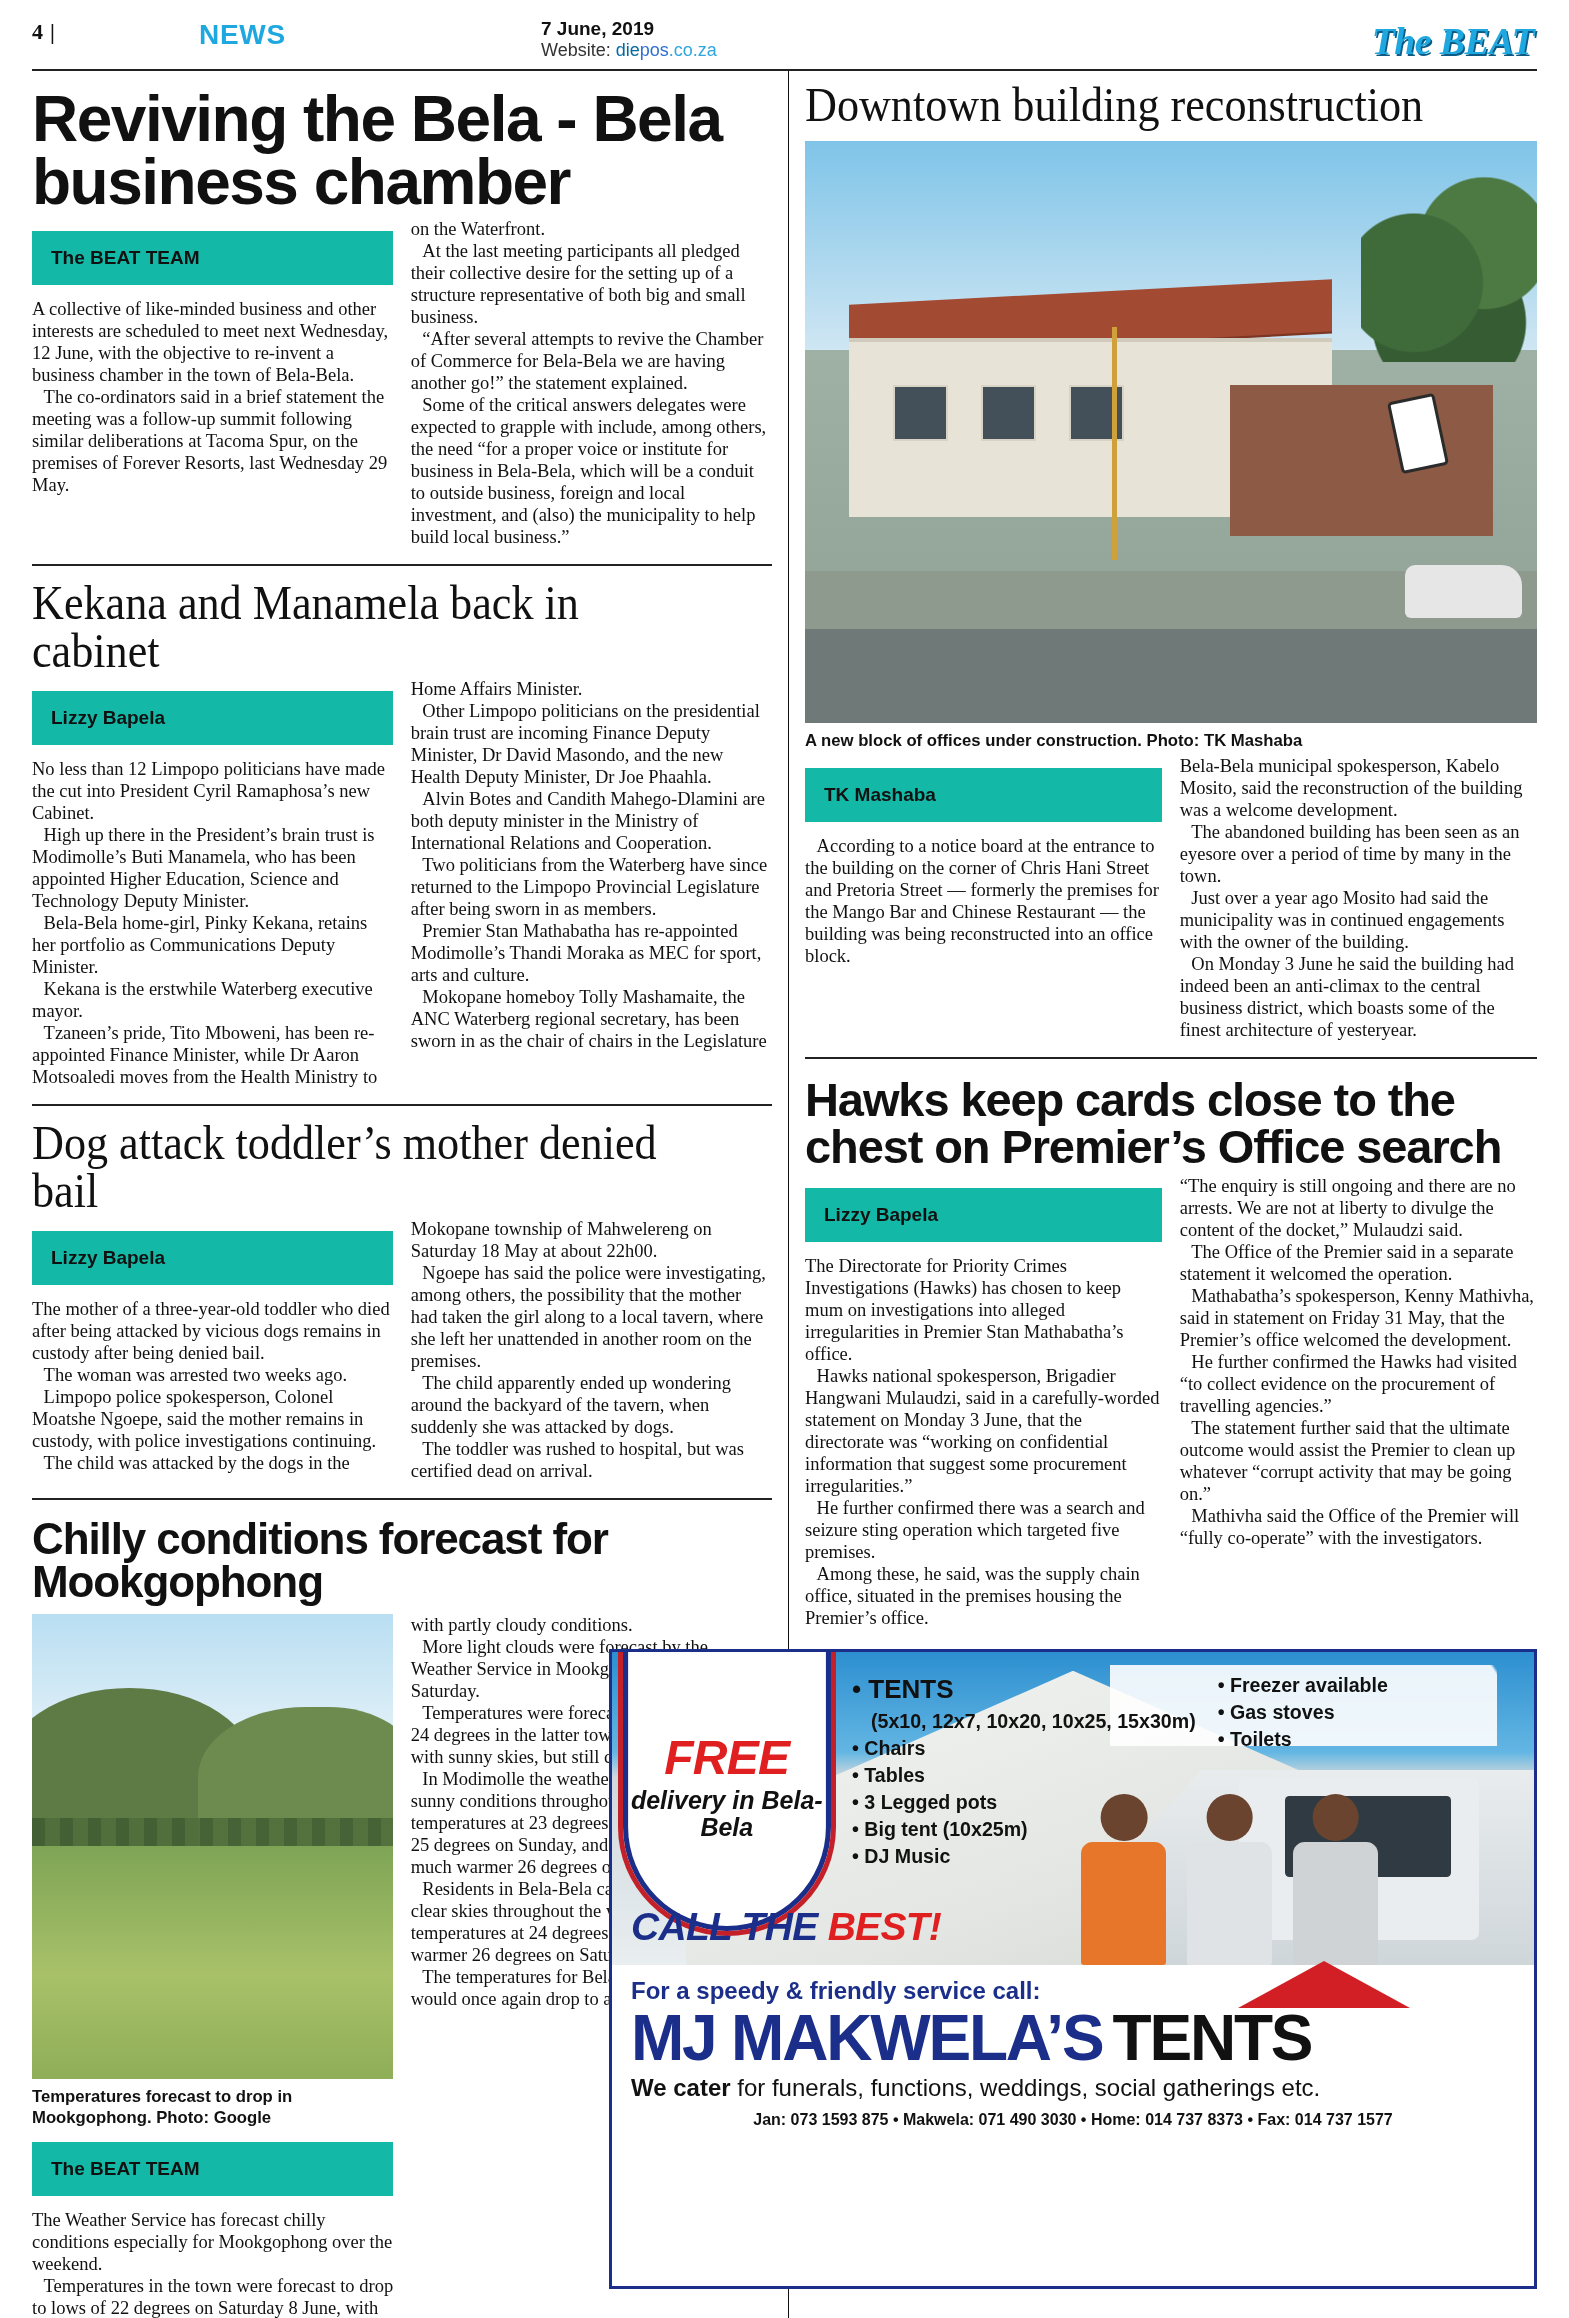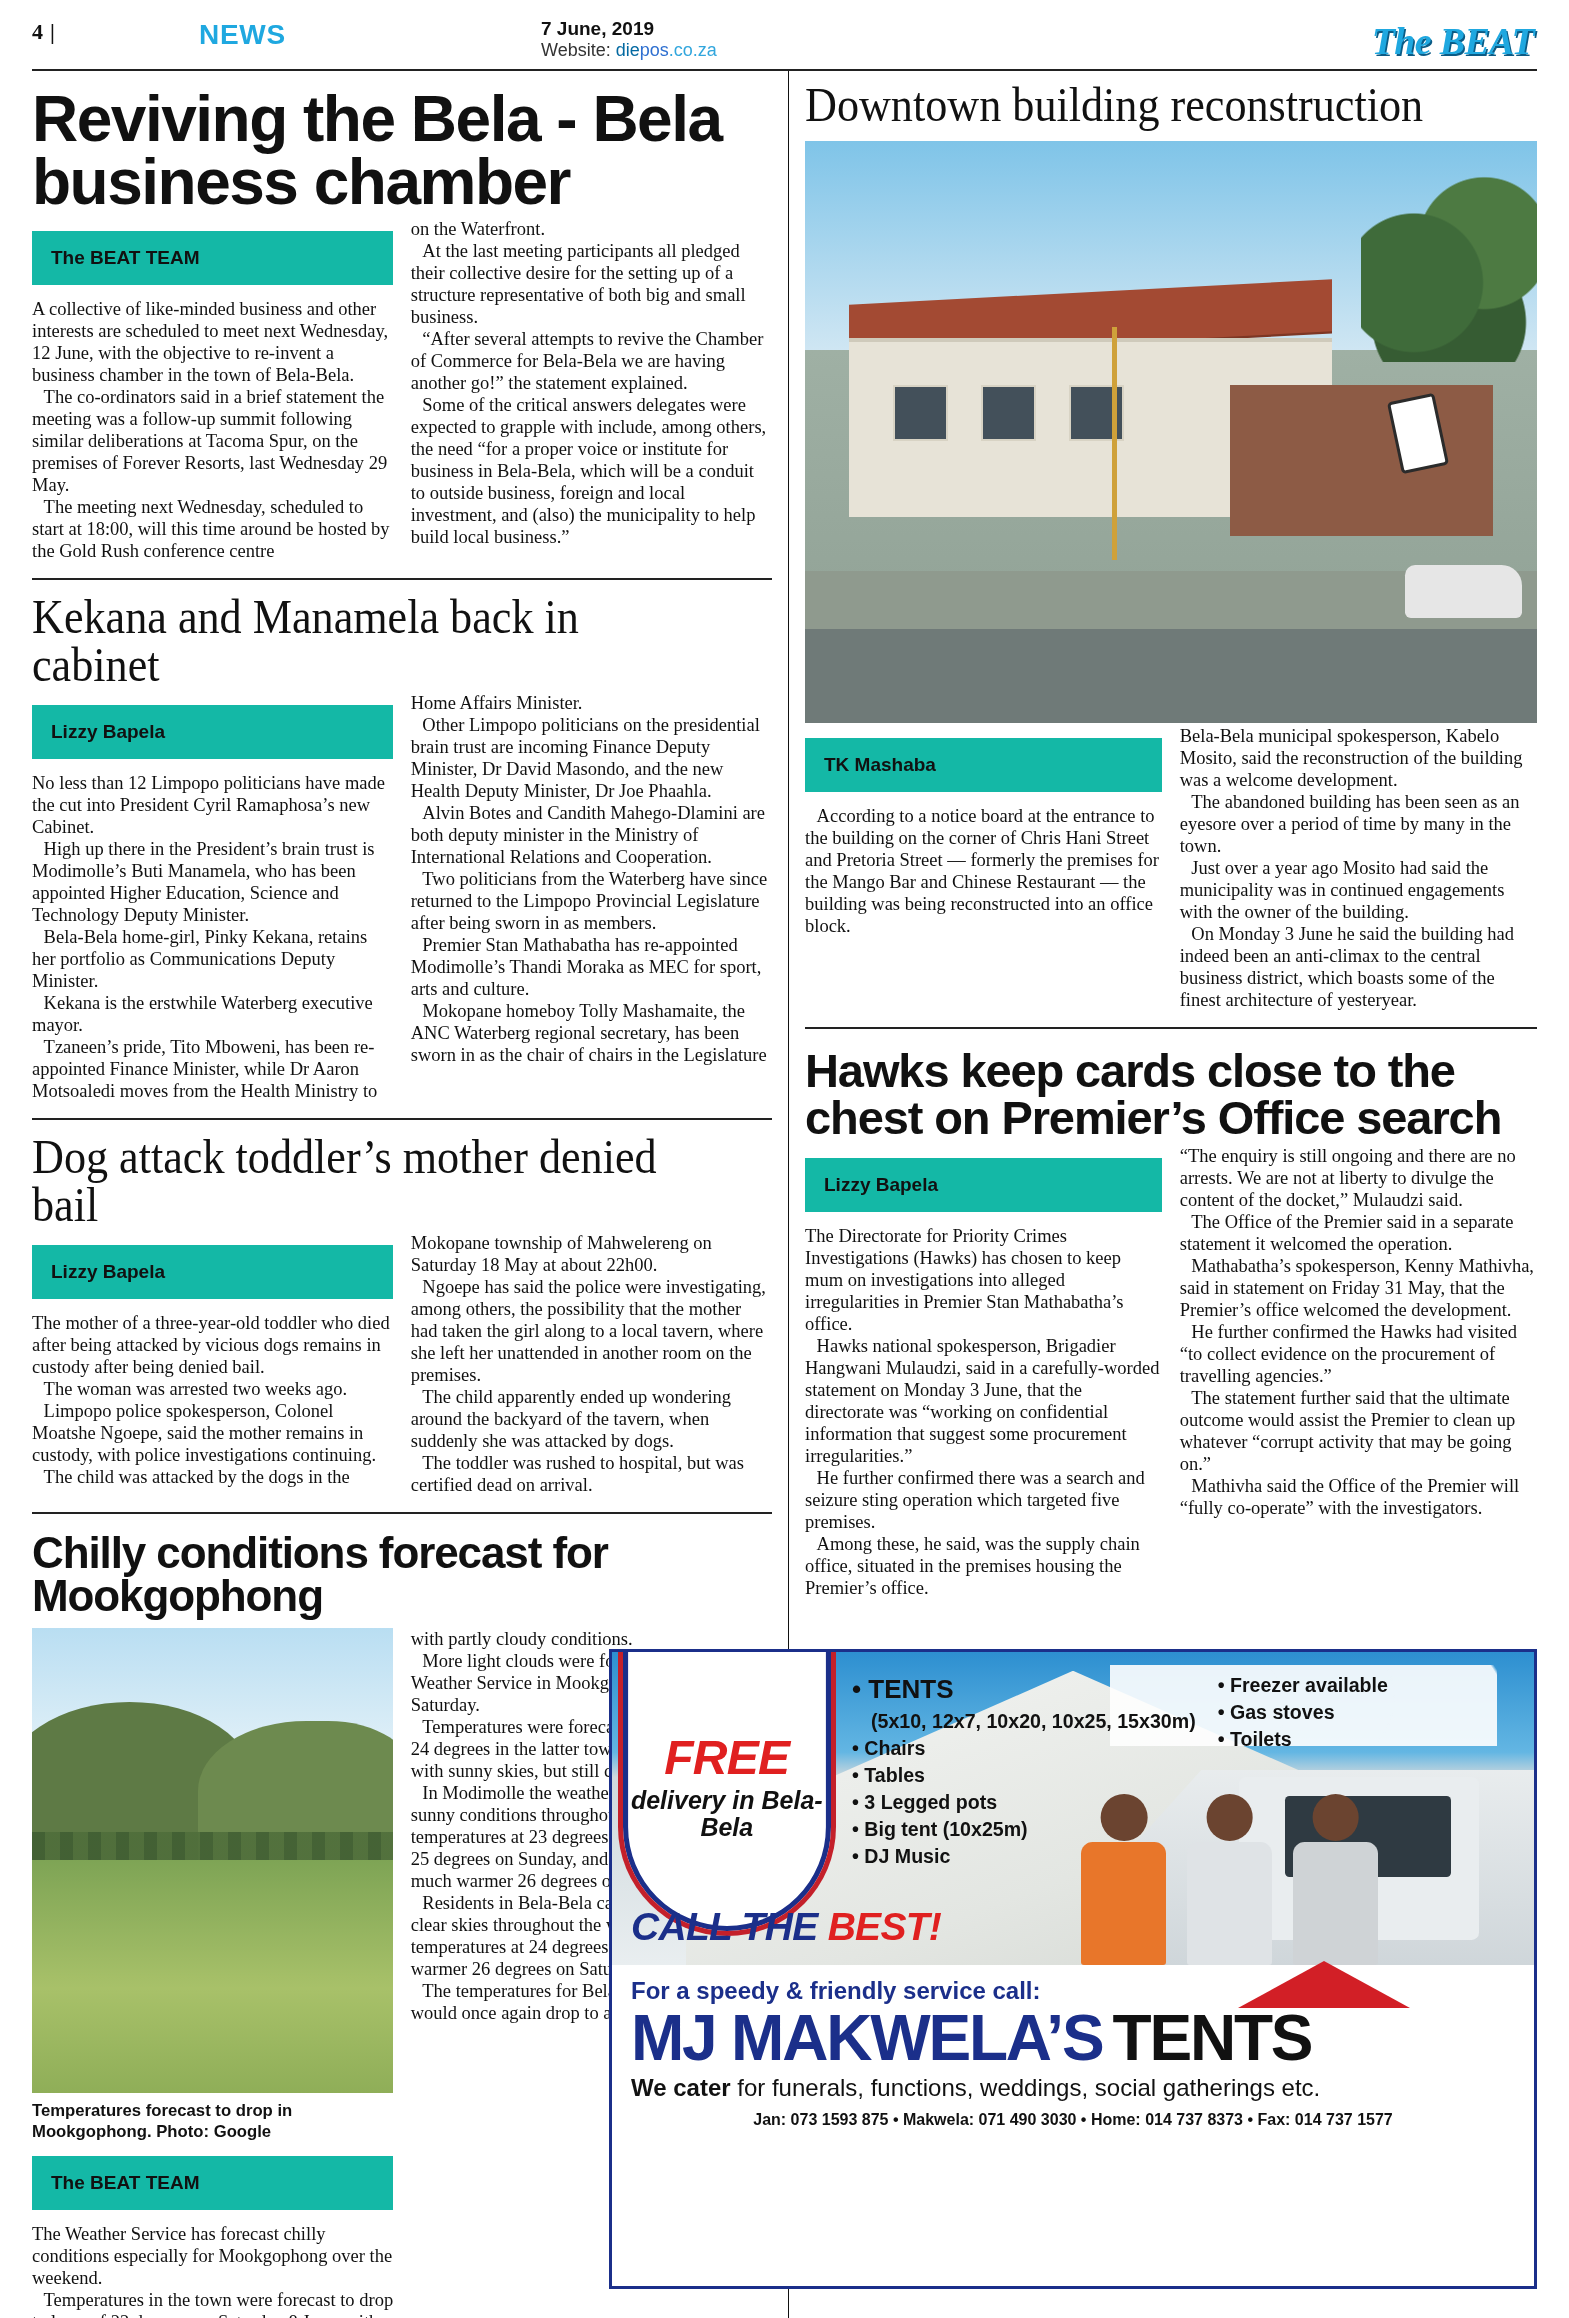--- a/index.html
+++ b/index.html
@@ -206,21 +206,20 @@
     <div class="col-left">
 
       <article>
         <h1 class="hl-blocky">Reviving the Bela - Bela business chamber</h1>
         <div class="cols2" style="margin-top:4.4px;">
           <div class="tcol">
             <div class="byline">The BEAT TEAM</div>
             <div class="bodytext">
               <p class="first">A collective of like-minded business and other interests are scheduled to meet next Wednesday, 12 June, with the objective to re-invent a business chamber in the town of Bela-Bela.</p>
               <p>The co-ordinators said in a brief statement the meeting was a follow-up summit following similar deliberations at Tacoma Spur, on the premises of Forever Resorts, last Wednesday 29 May.</p>
-              <p>The meeting next Wednesday, scheduled to start at 18:00, will this time around be hosted by the Gold Rush conference centre</p>
             </div>
           </div>
           <div class="tcol">
             <div class="bodytext" style="margin-top:0;">
               <p class="first">on the Waterfront.</p>
               <p>At the last meeting participants all pledged their collective desire for the setting up of a structure representative of both big and small business.</p>
               <p>“After several attempts to revive the Chamber of Commerce for Bela-Bela we are having another go!” the statement explained.</p>
               <p>Some of the critical answers delegates were expected to grapple with include, among others, the need “for a proper voice or institute for business in Bela-Bela, which will be a conduit to outside business, foreign and local investment, and (also) the municipality to help build local business.”</p>
             </div>
           </div>
@@ -327,20 +326,21 @@
           <div class="c-win" style="left:12%;top:42%;width:7%;height:9%;"></div>
           <div class="c-win" style="left:24%;top:42%;width:7%;height:9%;"></div>
           <div class="c-win" style="left:36%;top:42%;width:7%;height:9%;"></div>
           <div class="c-brick"></div>
           <div class="c-ground"></div>
           <div class="c-road"></div>
           <div class="c-pole"></div>
           <div class="c-sign"></div>
           <div class="c-car"></div>
         </div>
+        <div class="photo-cap">A new block of offices under construction. Photo: TK Mashaba</div>
         <div class="cols2" style="margin-top:2.9px;">
           <div class="tcol">
             <div class="byline">TK Mashaba</div>
             <div class="bodytext">
               <p>According to a notice board at the entrance to the building on the corner of Chris Hani Street and Pretoria Street — formerly the premises for the Mango Bar and Chinese Restaurant — the building was being reconstructed into an office block.</p>
             </div>
           </div>
           <div class="tcol">
             <div class="bodytext">
               <p class="first">Bela-Bela municipal spokesperson, Kabelo Mosito, said the reconstruction of the building was a welcome development.</p>

